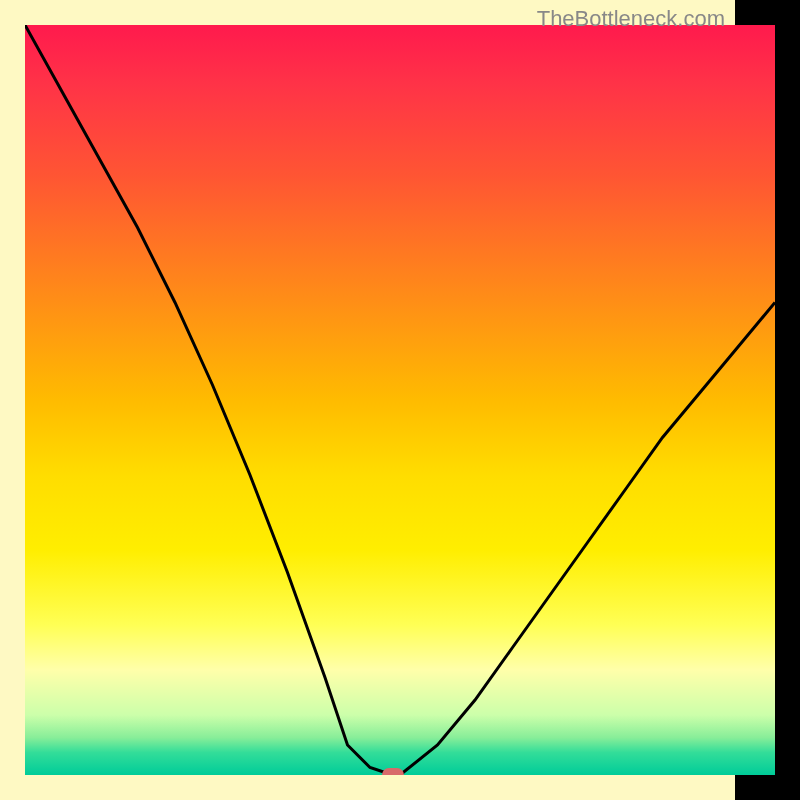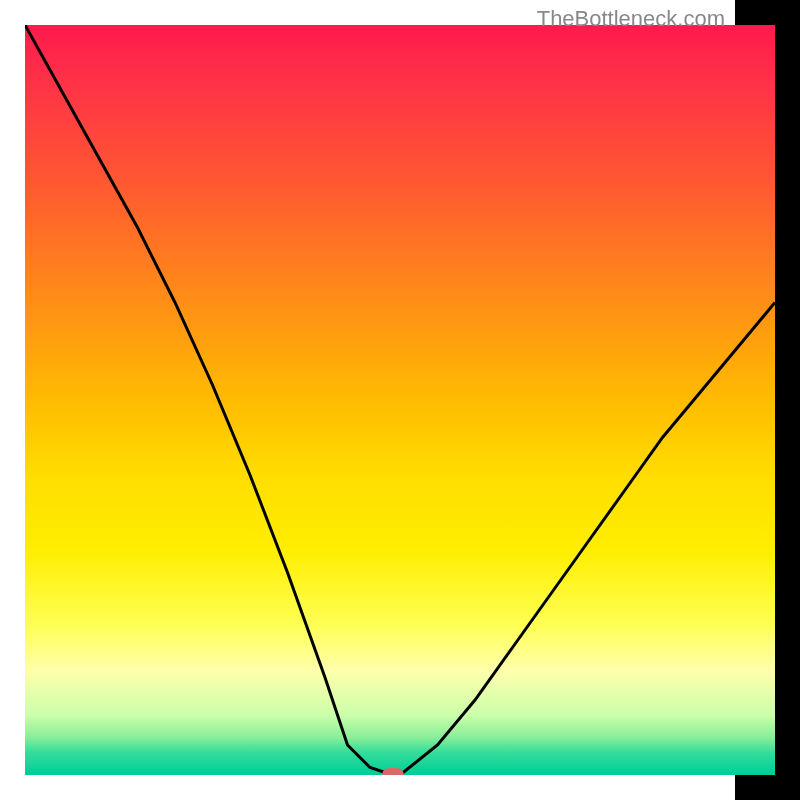--- a/index.html
+++ b/index.html
@@ -1,16 +1,16 @@
 <!DOCTYPE html>
 <html><head>
 <meta charset="utf-8">
 <style>
 body { margin: 0; padding: 0; background: #000; }
-.container { width: 735px; height: 800px; position: relative; background: #ffffff; text-decoration: underline; }
+.container { width: 735px; height: 800px; position: relative; background: #fef9c3; text-decoration: underline; }
 .watermark { position: absolute; top: 6px; right: 10px; color: #888; font-family: Arial, sans-serif; font-size: 22px; font-weight: 500; z-index: 10; }
 .plot-area { position: absolute; left: 25px; top: 25px; width: 750px; height: 750px; overflow: hidden; }
 .gradient { position: absolute; inset: 0; background: linear-gradient(to bottom,
   #ff1a4d 0%,
   #ff3347 8%,
   #ff5533 20%,
   #ff7722 30%,
   #ff9911 40%,
   #ffbb00 50%,
   #ffdd00 60%,

